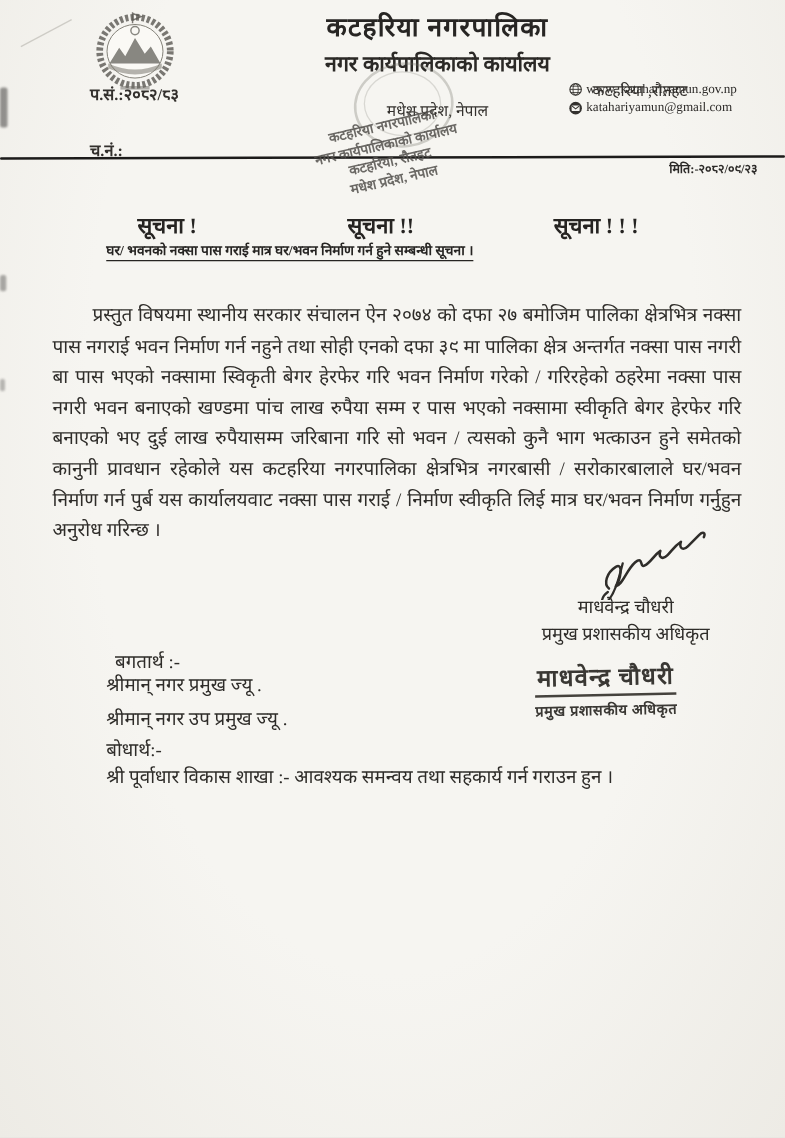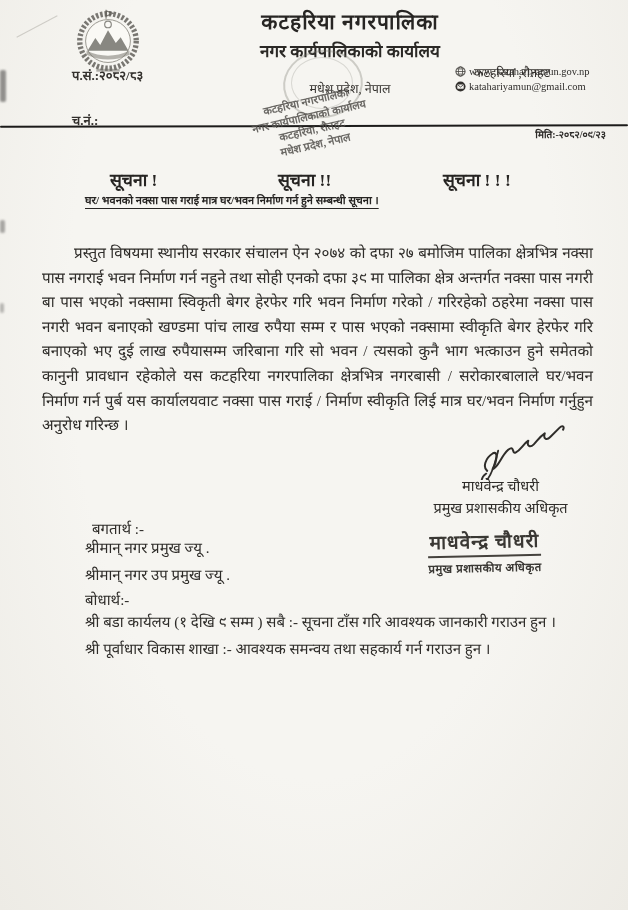--- a/index.html
+++ b/index.html
@@ -154,21 +154,20 @@
     <div class="nm">माधवेन्द्र चौधरी</div>
     <div class="dg">प्रमुख प्रशासकीय अधिकृत</div>
   </div>
 
   <div class="abs dist to-label">बगतार्थ :-</div>
   <div class="abs dist to-1">श्रीमान् नगर प्रमुख ज्यू .</div>
   <div class="abs dist to-2">श्रीमान् नगर उप प्रमुख ज्यू .</div>
 
   <div class="abs dist cc-label">बोधार्थ:-</div>
   <div class="abs cc-list">
-    <div class="cc-item">श्री बडा कार्यलय (१ देखि ९ सम्म ) सबै :-  सूचना टाँस गरि आवश्यक जानकारी गराउन हुन ।</div>
     <div class="cc-item">श्री पूर्वाधार विकास शाखा :- आवश्यक समन्वय तथा सहकार्य गर्न गराउन हुन ।</div>
   </div>
 
   <div class="abs smudge sm1"></div>
   <div class="abs smudge sm2"></div>
   <div class="abs smudge sm3"></div>
   <div class="abs crease"></div>
 
 </div>
 

